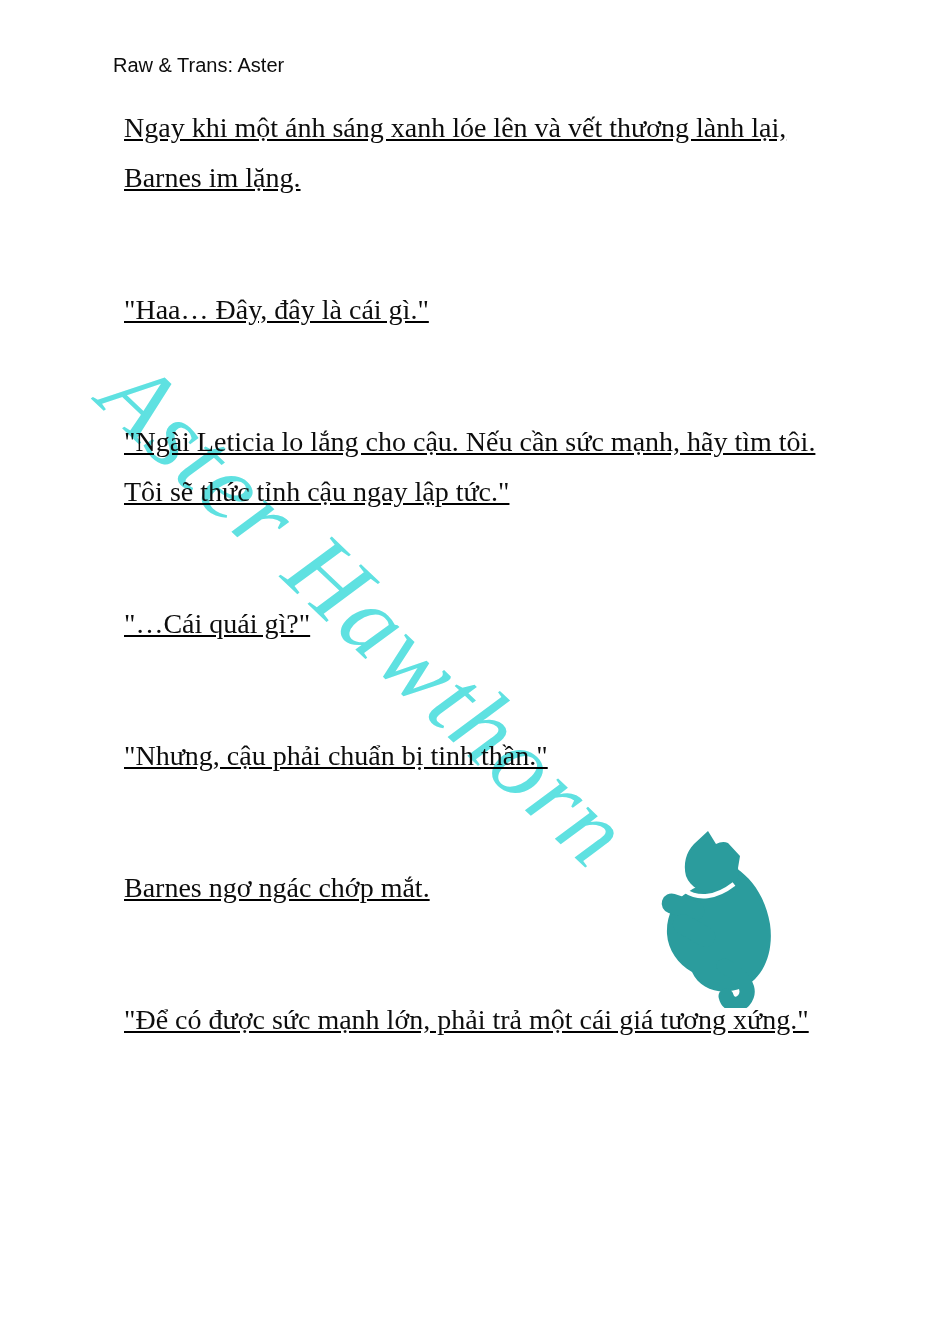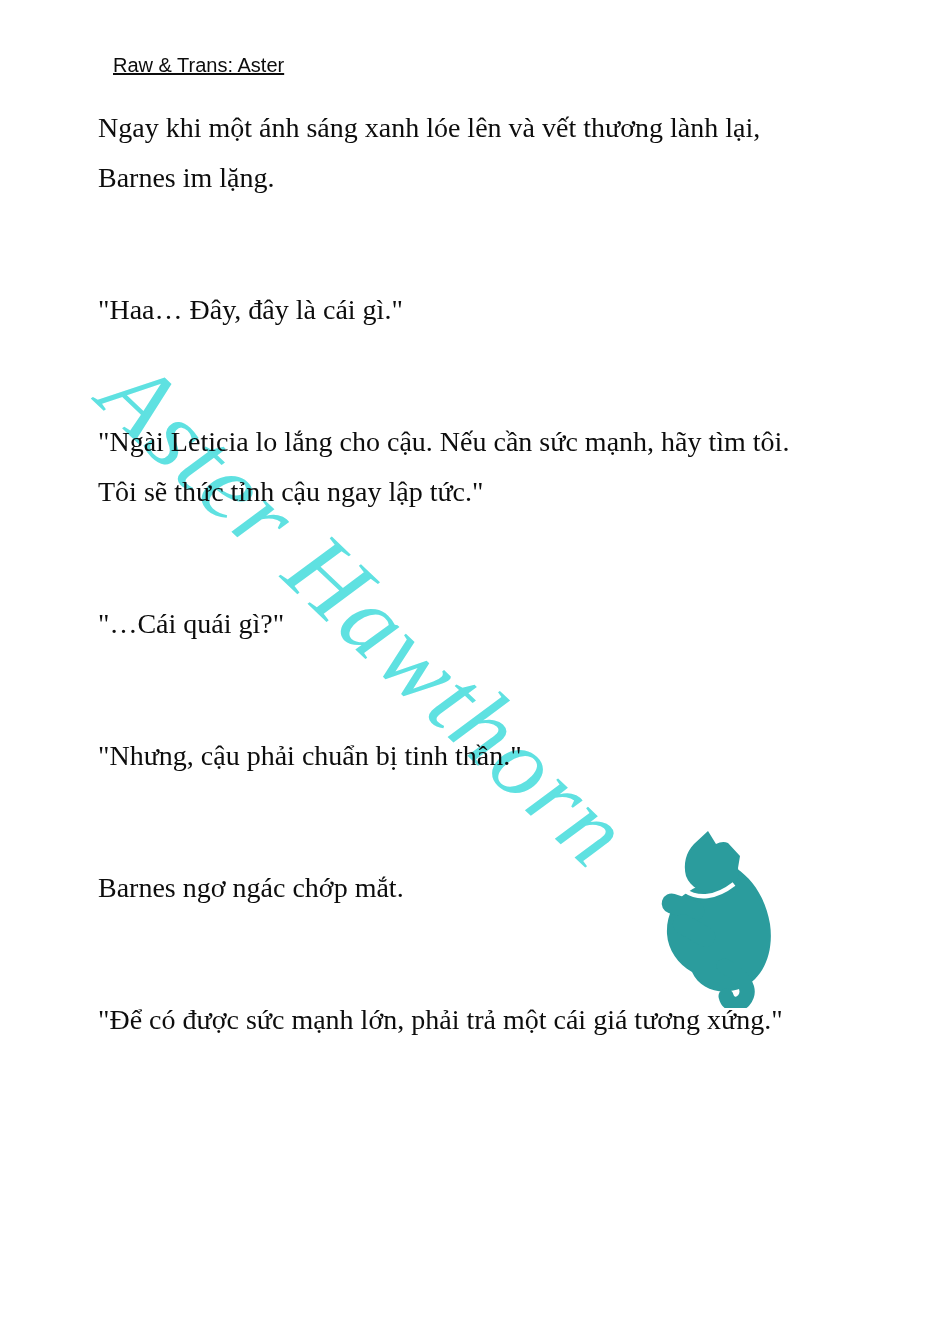--- a/index.html
+++ b/index.html
@@ -10,21 +10,20 @@
     overflow: hidden;
     font-family: "Liberation Serif", "DejaVu Serif", serif;
   }
   .credits {
     position: absolute;
     left: 113px; top: 52px;
     font-family: "Liberation Sans", "DejaVu Sans", sans-serif;
     font-size: 20px; line-height: 26px;
     color: var(--text, #111111);
     z-index: 3;
-    text-decoration: underline;
   }
   .watermark {
     position: absolute;
     left: 152px; top: 342px;
     font-family: "Liberation Serif", "DejaVu Serif", serif;
     font-style: italic;
     font-size: 100px; line-height: 1;
     letter-spacing: 3px;
     white-space: nowrap;
     color: var(--watermark, #5fe1e1);
@@ -35,23 +34,24 @@
   }
   .cat {
     position: absolute;
     left: 650px; top: 828px;
     width: 130px; height: 180px;
     color: var(--cat, #2b9c9d);
     z-index: 2;
   }
   .content {
     position: absolute;
-    left: 98px; top: 103px;
+    left: 124px; top: 103px;
     width: 800px;
     z-index: 3;
+    text-decoration: underline;
   }
   .para {
     margin: 0 0 82px 0;
     font-size: 28px; line-height: 50px;
     color: var(--text, #111111);
     white-space: pre-line;
   }
 </style>
 </head>
 <body>

